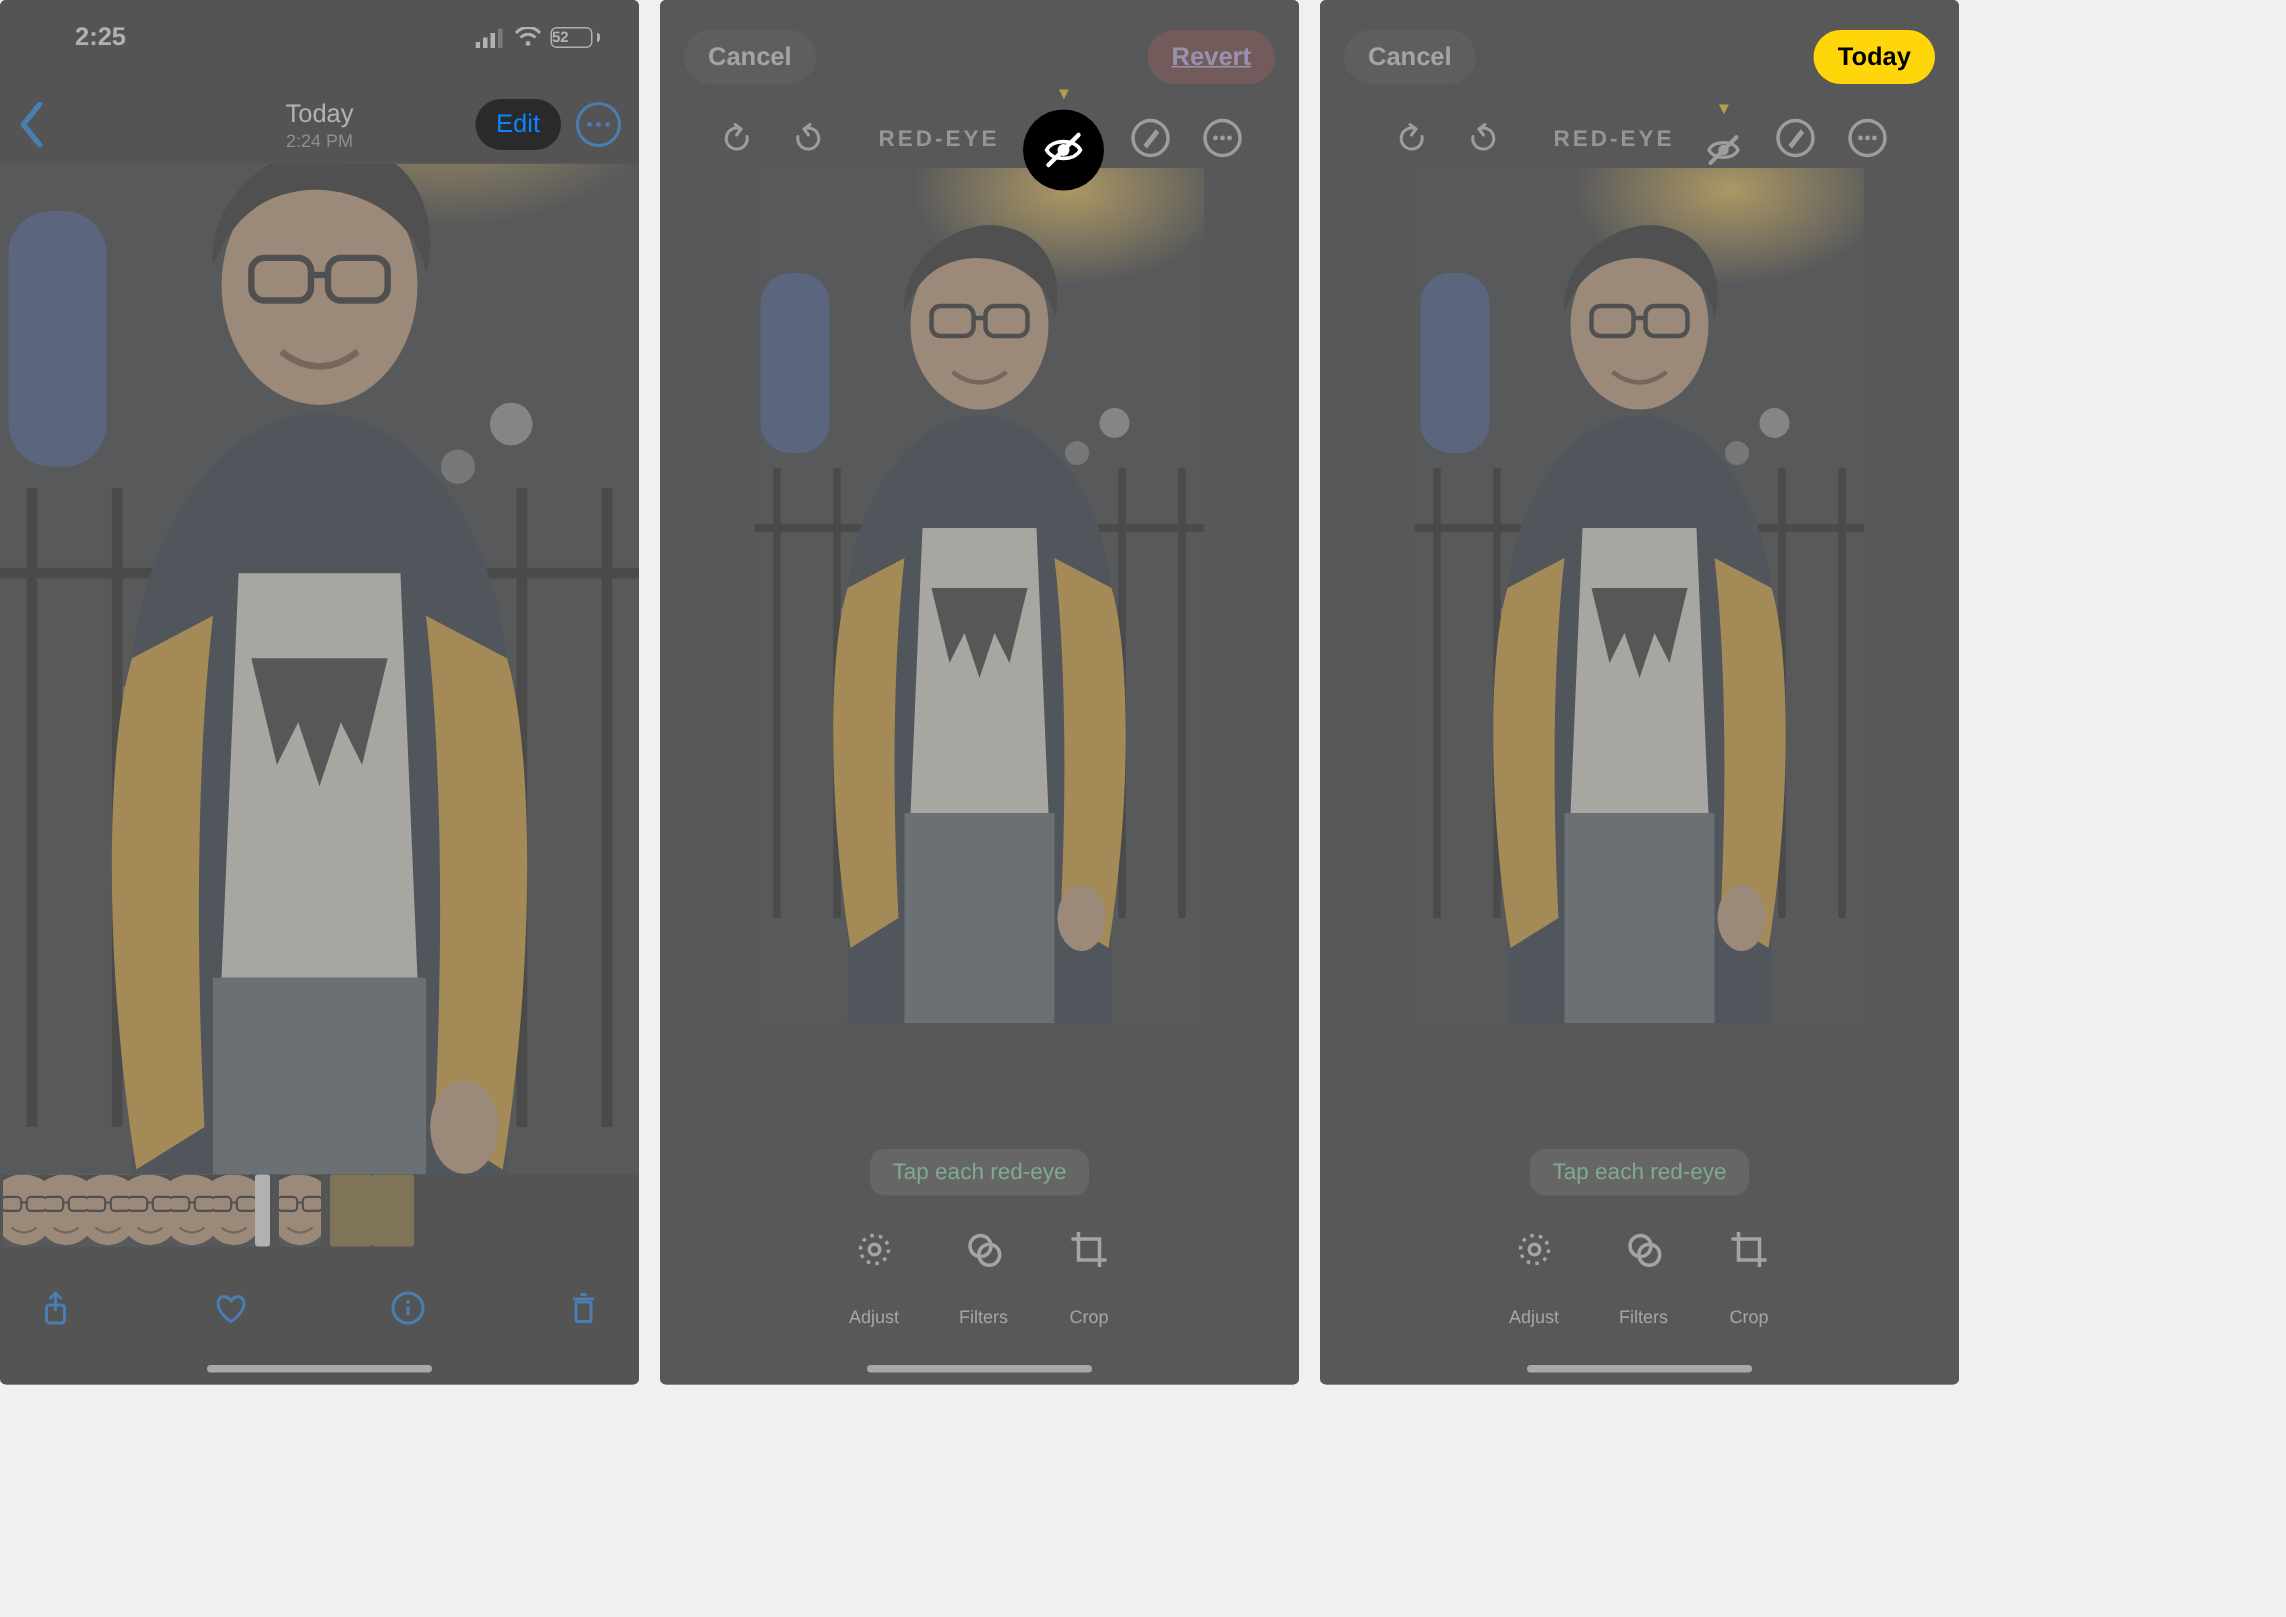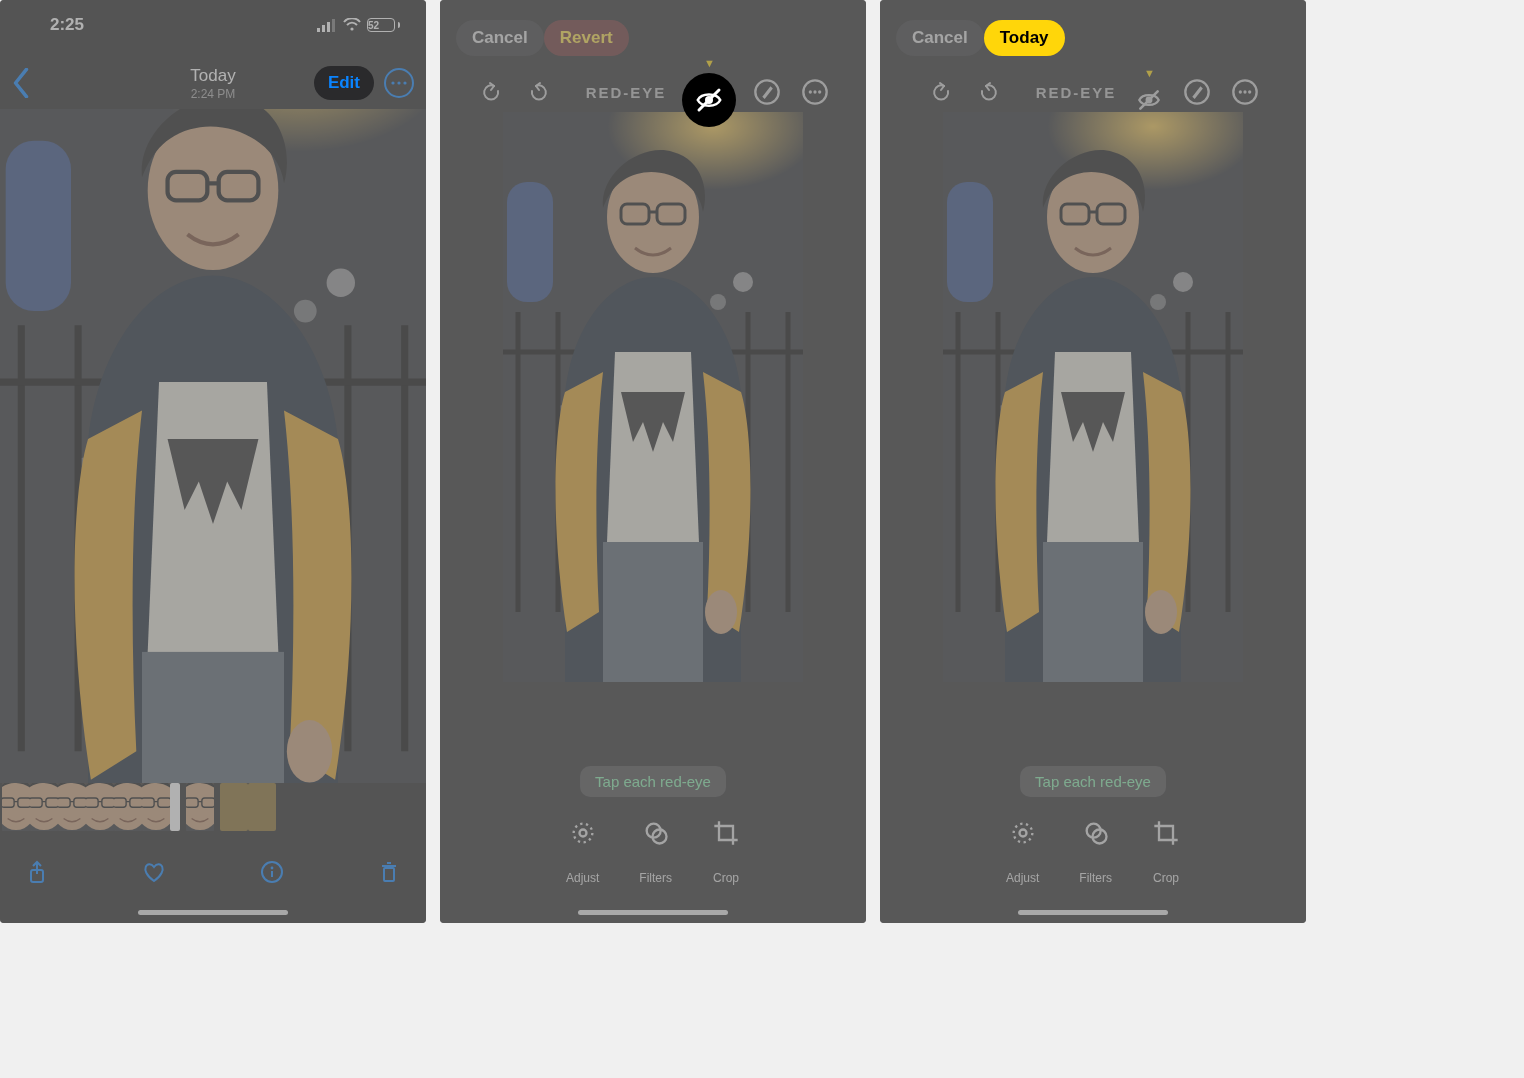--- a/index.html
+++ b/index.html
@@ -19,40 +19,40 @@
   .battery { display:inline-flex; align-items:center; gap:3px; }
   .battery-box { width:28px; height:14px; border:1.5px solid #fff; border-radius:4px; position:relative; display:flex; align-items:center; font-size:10px; font-weight:700; }
   .battery-cap { width:2px; height:6px; background:#fff; border-radius:0 2px 2px 0; }
 
   .nav1 { position:absolute; top:58px; left:0; right:0; height:50px; display:flex; align-items:center; justify-content:space-between; padding:0 12px; }
   .back-chevron { width:18px; height:30px; color:#0a84ff; }
   .nav1-center { position:absolute; left:50%; transform:translateX(-50%); text-align:center; }
   .nav1-title { color:#fff; font-size:17px; font-weight:400; }
   .nav1-sub   { color:#aaa; font-size:12px; margin-top:1px; }
   .nav1-right { display:flex; align-items:center; gap:10px; }
-  .edit-btn { background:#2a2a2c; color:#0a84ff; font-size:17px; font-weight:700; padding:7px 14px; border-radius:22px; position:relative; z-index:60; }
+  .edit-btn { background:#2a2a2c; color:#0a84ff; font-size:17px; font-weight:400; padding:7px 14px; border-radius:22px; position:relative; z-index:60; }
   .more-circle { width:30px; height:30px; border:2px solid #0a84ff; border-radius:50%; display:flex; align-items:center; justify-content:center; color:#0a84ff; font-size:16px; letter-spacing:1px; }
 
   .photo-main { position:absolute; top:109px; left:0; right:0; bottom:140px; overflow:hidden; }
   .photo-main .ph { width:100%; height:100%; }
 
   .strip { position:absolute; left:0; right:0; bottom:92px; height:48px; display:flex; align-items:center; padding-left:2px; gap:0; }
   .strip .th { width:28px; height:48px; background:#3b3f46; border-radius:2px; margin-right:0px; overflow:hidden; position:relative; }
   .strip .th.sep { width:10px; background:#fff; }
   .strip .th .tz { position:absolute; inset:0; }
 
   .bottom-bar { position:absolute; left:0; right:0; bottom:26px; height:50px; display:flex; align-items:center; justify-content:space-between; padding:0 22px; }
   .bb-icon { width:30px; height:30px; color:#0a84ff; display:flex; align-items:center; justify-content:center; }
   .home-ind { position:absolute; left:50%; bottom:8px; transform:translateX(-50%); width:150px; height:5px; border-radius:3px; background:#fff; opacity:.9; }
 
   
-  .nav2 { position:absolute; top:16px; left:0; right:0; height:44px; display:flex; align-items:center; justify-content:flex-start; padding:0 16px; }
+  .nav2 { position:absolute; top:16px; left:0; right:0; height:44px; display:flex; align-items:center; justify-content:space-between; padding:0 16px; }
   .pill { padding:8px 16px; border-radius:22px; font-size:17px; font-weight:600; }
   .pill.cancel { background:#3a3a3c; color:#e0e0e0; }
-  .pill.revert { background:#6d3434; color:#fde047; }
+  .pill.revert { background:#6d3434; color:#c4b5fd;text-decoration:underline; }
   .pill.done   { background:#ffd60a; color:#000; position:relative; z-index:60; }
 
   .edit-tools { position:absolute; top:64px; left:0; right:0; height:56px; display:flex; align-items:center; justify-content:center; gap:14px; }
   .tool-ic { width:34px; height:34px; border-radius:50%; display:flex; align-items:center; justify-content:center; color:#d0d0d0; }
   .tool-label { color:#bdbdbd; font-size:15px; font-weight:700; letter-spacing:2px; margin-left:16px; margin-right:2px; }
   .tool-stack { display:flex; flex-direction:column; align-items:center; gap:4px; }
   .caret { color:#ffd60a; font-size:11px; line-height:1; }
 
   .eye-big { width:54px; height:54px; border-radius:50%; background:#000; display:flex; align-items:center; justify-content:center; color:#fff; position:relative; z-index:60; }
 

